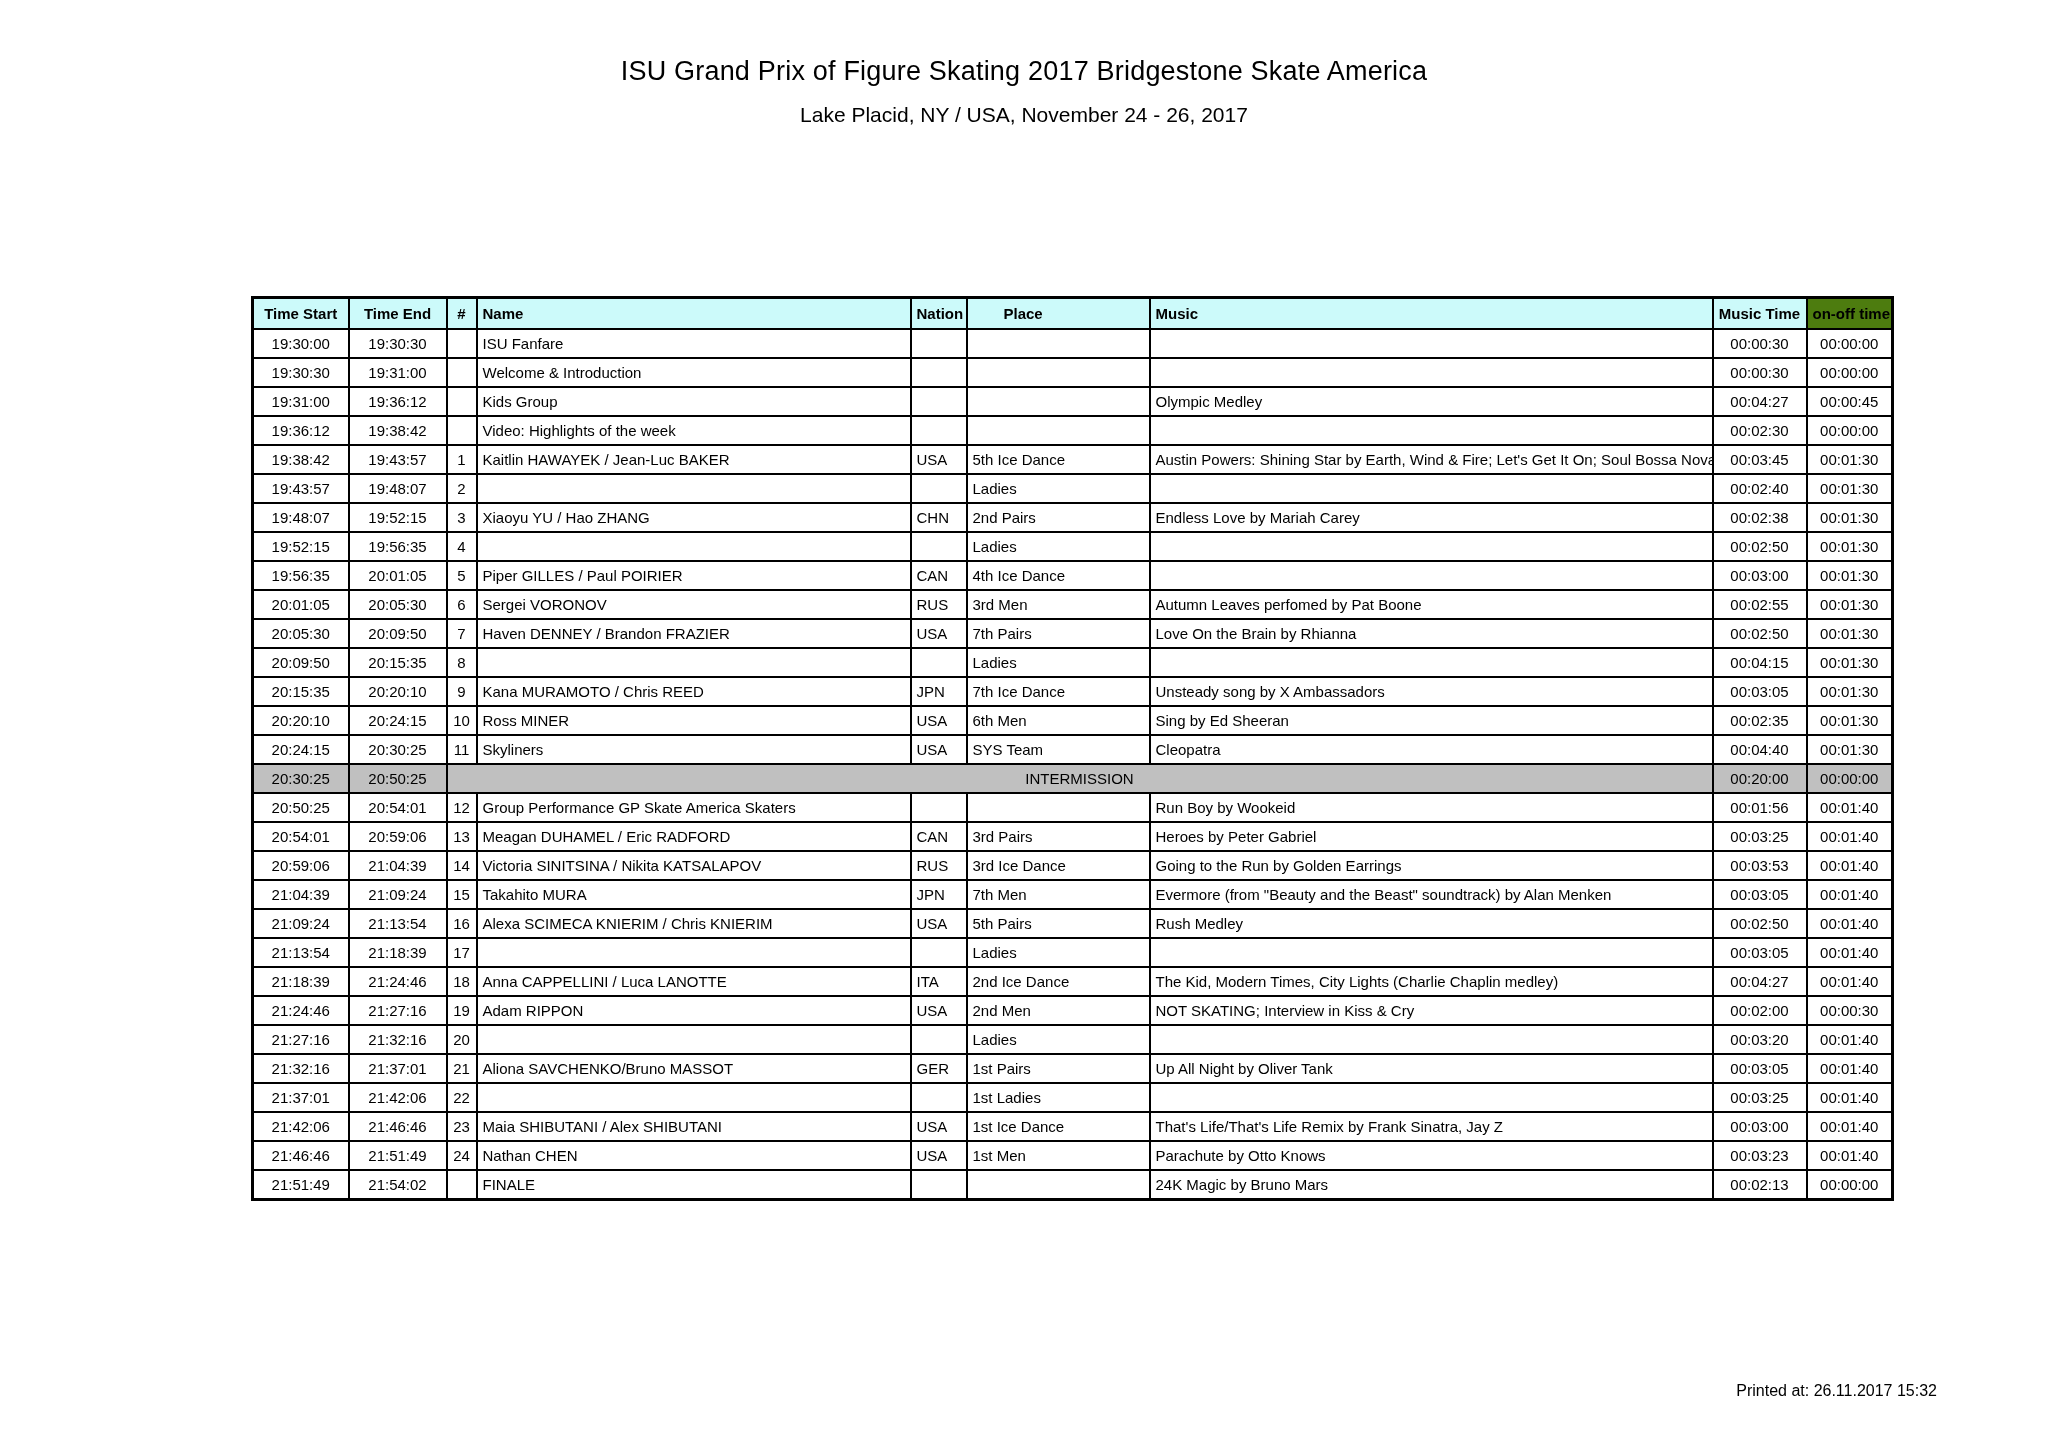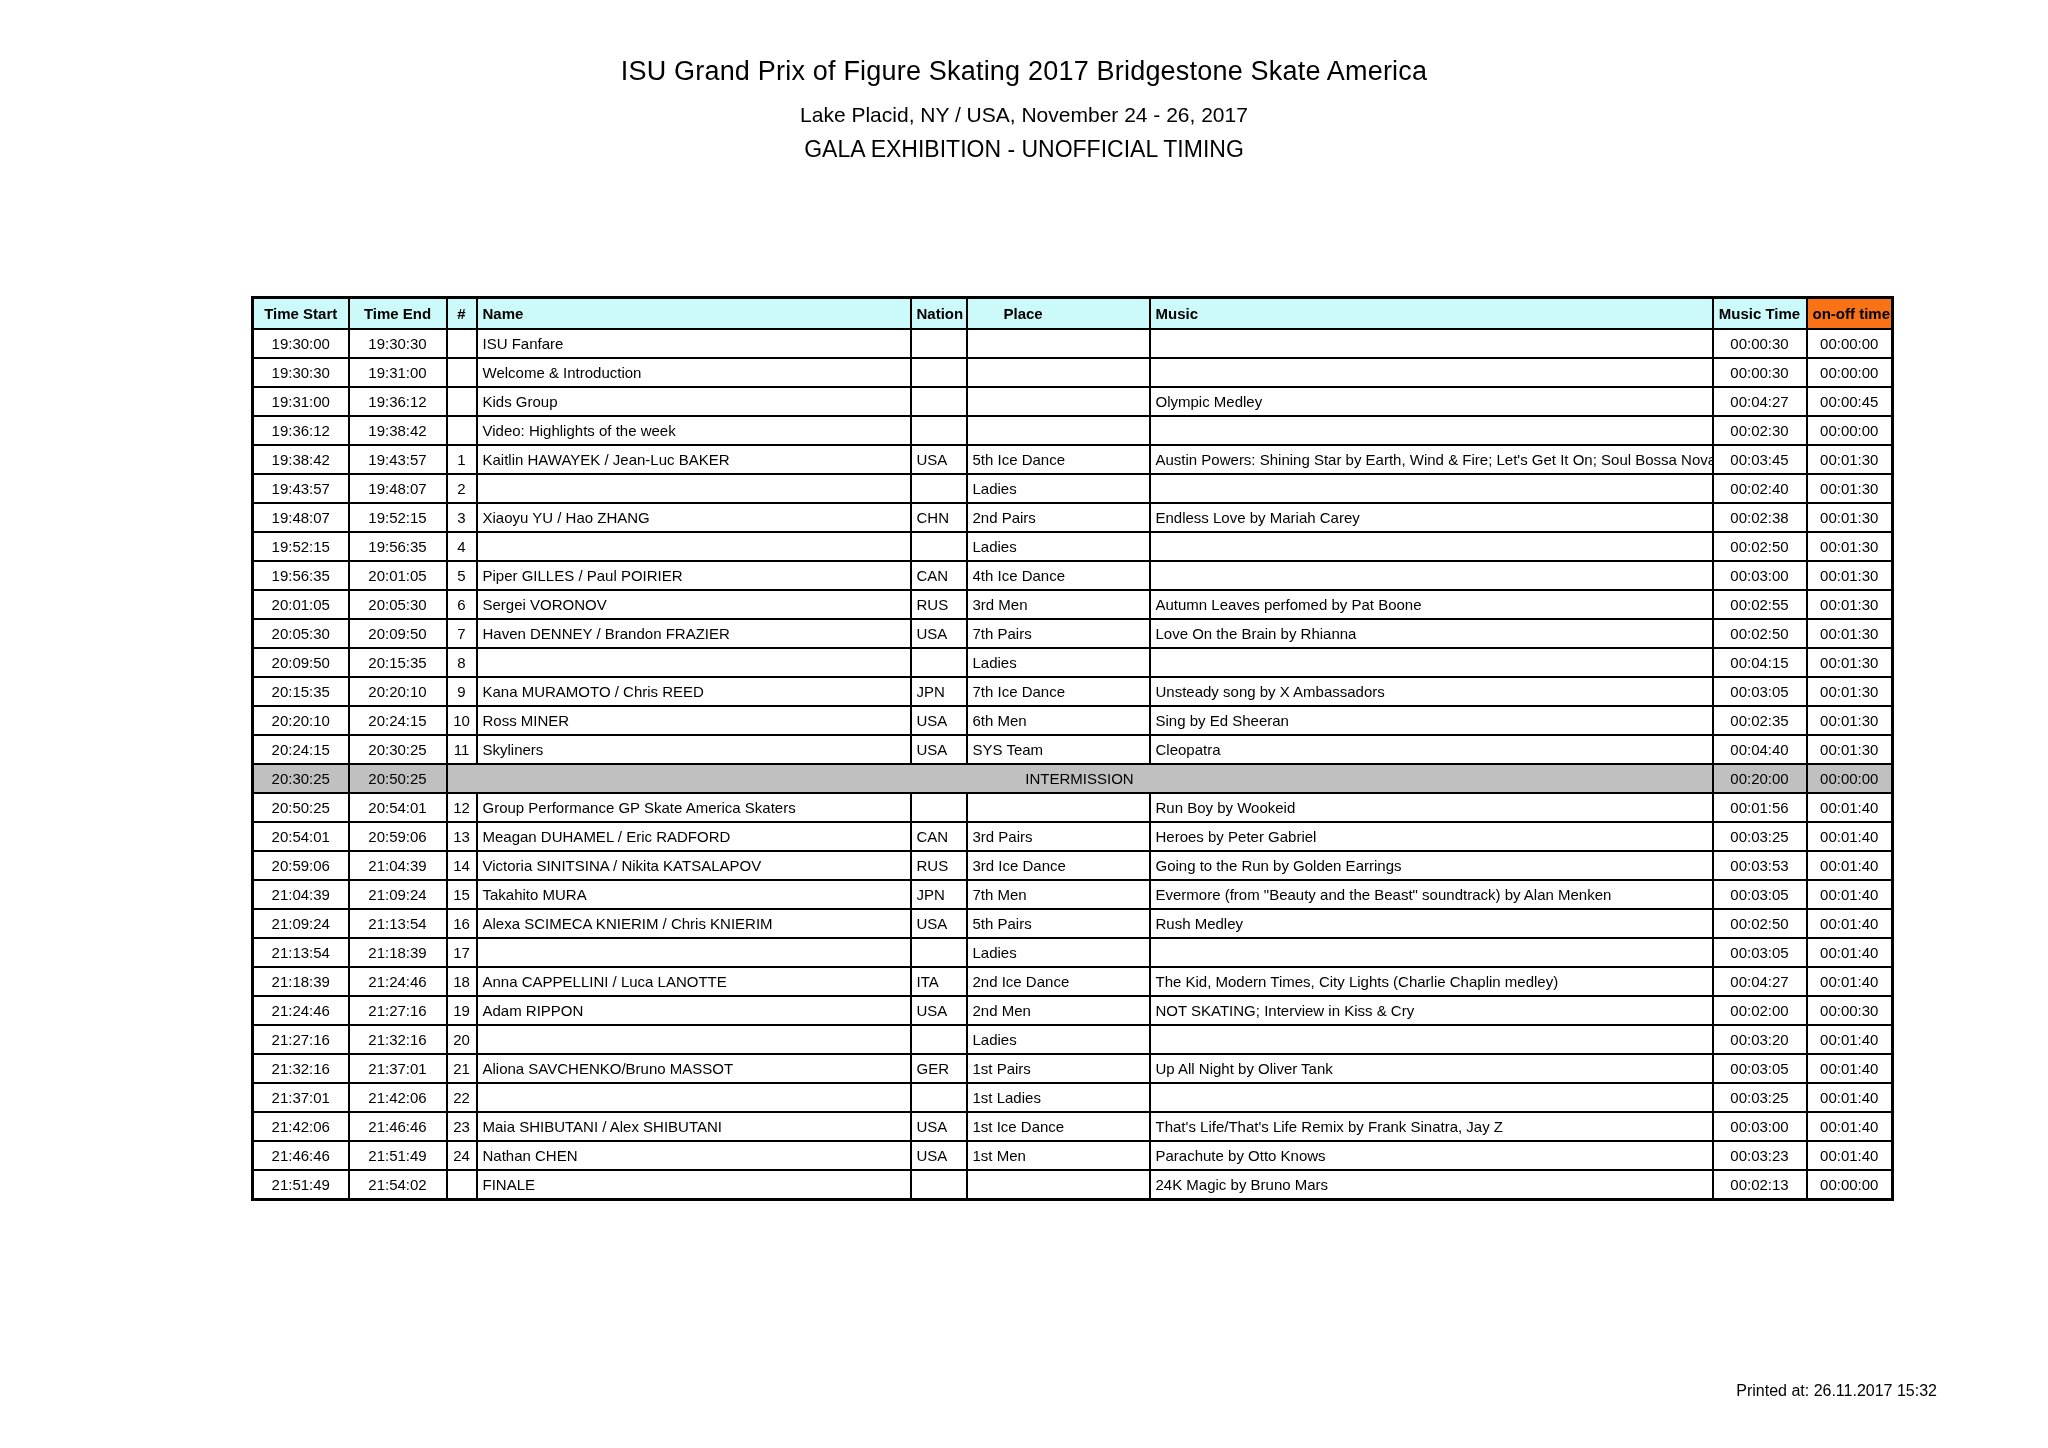--- a/index.html
+++ b/index.html
@@ -43,21 +43,20 @@
   }
 </style>
 </head>
 <body>
 
 <div class="page">
 
   <div class="doc-header">
     <h1 class="doc-title">ISU Grand Prix of Figure Skating 2017 Bridgestone Skate America</h1>
     <div class="doc-subtitle">Lake Placid, NY / USA, November 24 - 26, 2017</div>
-    <div class="doc-section">GALA EXHIBITION - UNOFFICIAL TIMING</div>
   </div>
 
   <table class="schedule">
     <colgroup>
       <col style="width:96px">
         <col style="width:98px">
         <col style="width:30px">
       <col style="width:434px">
         <col style="width:56px">
         <col style="width:183px">
@@ -68,21 +67,21 @@
     <thead>
       <tr id="header-row">
           <th class="c" style="background: rgb(204, 250, 250);">Time Start</th>
           <th class="c" style="background: rgb(204, 250, 250);">Time End</th>
           <th class="c" style="background: rgb(204, 250, 250);">#</th>
           <th class="l" style="background: rgb(204, 250, 250);">Name</th>
           <th class="l" style="background: rgb(204, 250, 250);">Nation</th>
           <th class="l" style="background: rgb(204, 250, 250); padding-left: 36px;">Place</th>
           <th class="l" style="background: rgb(204, 250, 250);">Music</th>
           <th class="c" style="background: rgb(204, 250, 250);">Music Time</th>
-          <th class="c" style="background: #f97316;">on-off time</th>
+          <th class="c" style="background: #4d7c0f;">on-off time</th>
         </tr>
     </thead>
     <tbody id="table-body">
         <tr>
           <td class="c">19:30:00</td>
           <td class="c">19:30:30</td>
           <td class="c"></td>
           <td class="l">ISU Fanfare</td>
           <td class="l"></td>
           <td class="l"></td>

